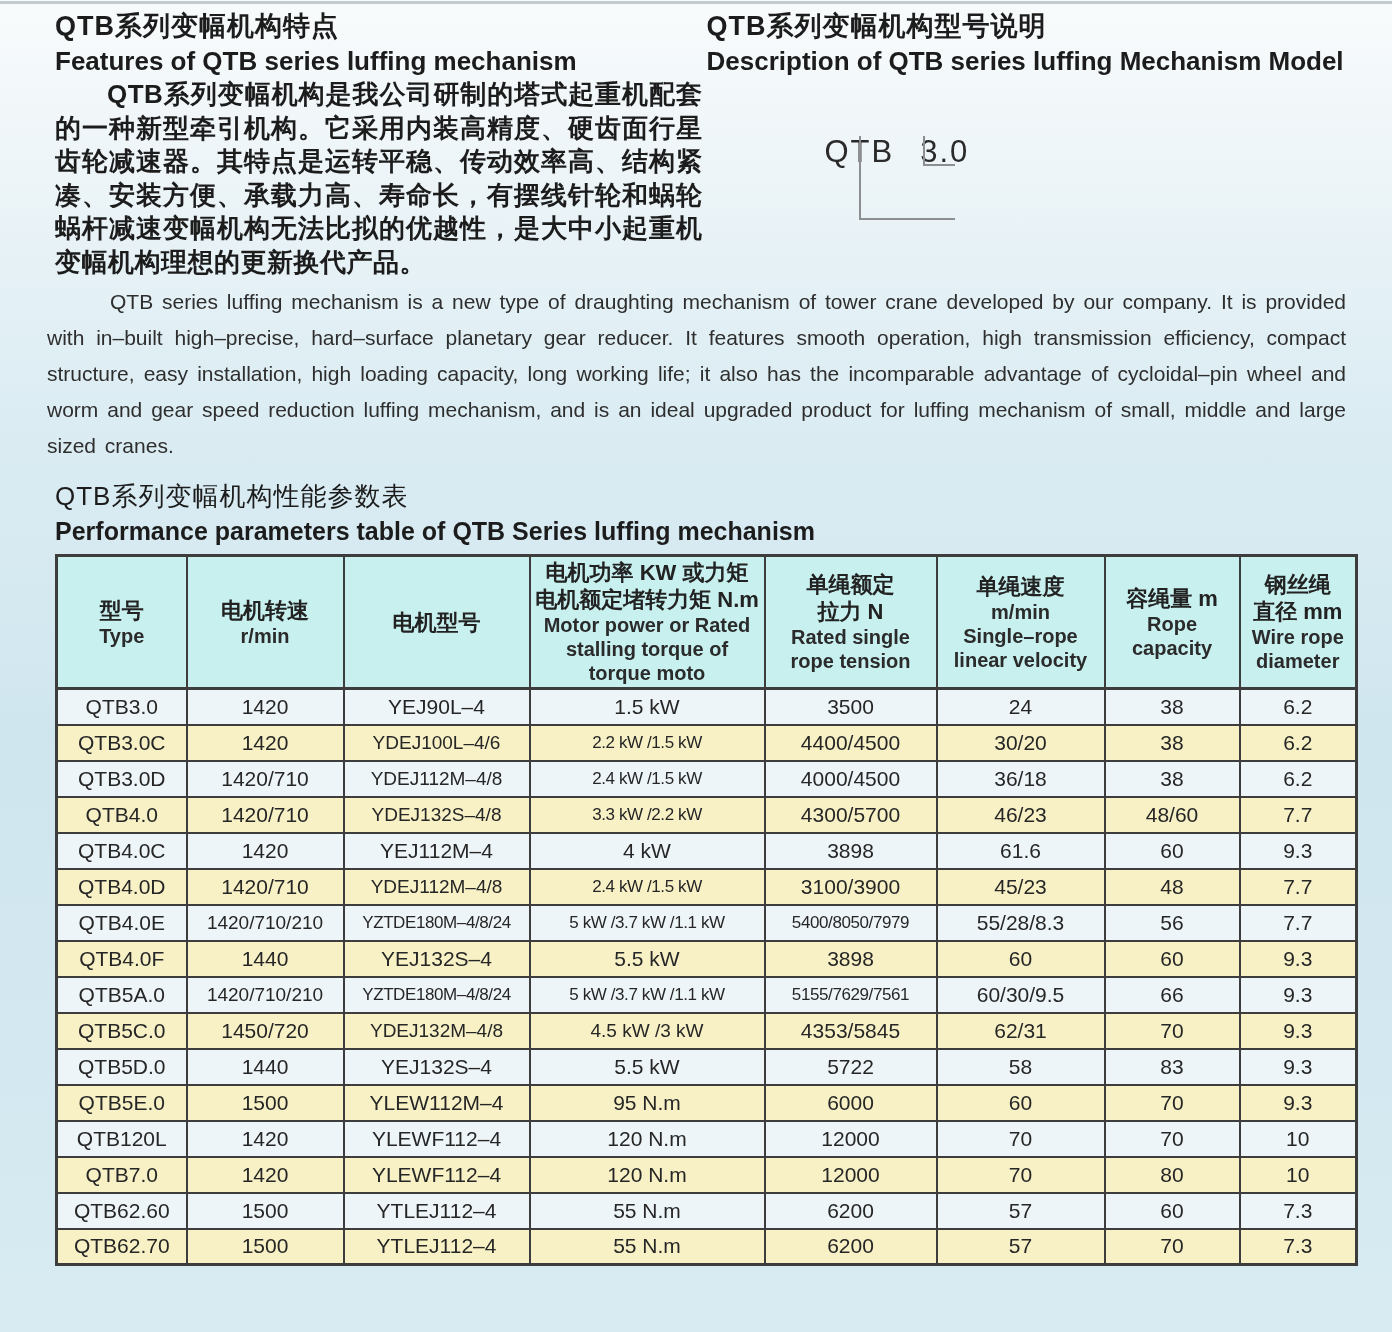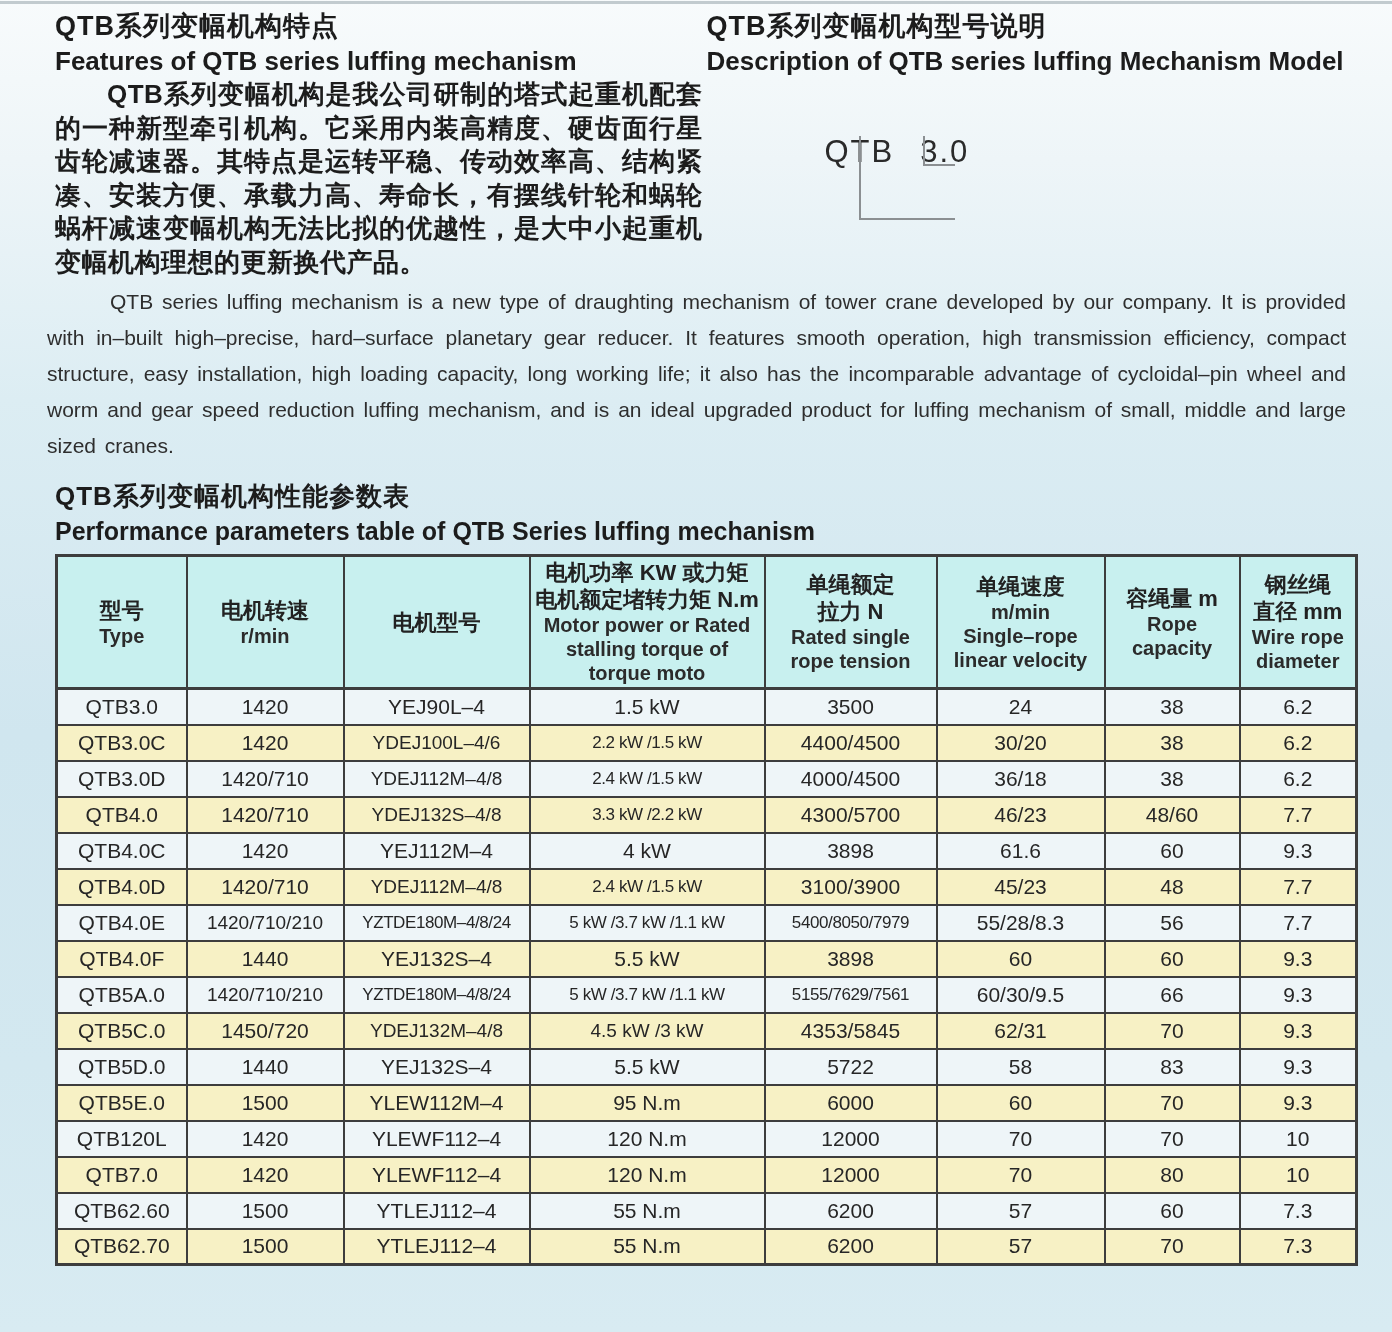--- a/index.html
+++ b/index.html
@@ -35,21 +35,21 @@
   .h-trolley{left:152px;top:210px;width:96px;height:2px;}
   .dlabels{position:absolute;left:255px;top:138px;}
   .dlabel-zh{font-family:"Liberation Serif", serif;font-style:italic;font-size:23px;color:#4a4e52;line-height:26px;}
   .dlabel-en{font-family:"Liberation Mono", monospace;font-size:19px;color:#555a5e;line-height:24px;margin-bottom:6px;}
 
   
   .intro-en{margin:12px 46px 0 47px;font-size:21px;line-height:36px;text-align:justify;text-indent:3em;color:#2e2e2e;word-spacing:3px;}
 
   
   .table-title{padding-left:55px;margin-top:16px;}
-  .table-title-zh{font-size:26px;font-weight:bold;line-height:32px;letter-spacing:1px;}
+  .table-title-zh{font-size:26px;font-weight:normal;line-height:32px;letter-spacing:1px;}
   .table-title-en{font-size:25px;font-weight:bold;line-height:30px;margin-top:4px;}
 
   
   table{margin:8px 0 0 55px;border-collapse:collapse;table-layout:fixed;width:1302px;border:3px solid var(--border);}
   th,td{border:2px solid var(--border);text-align:center;vertical-align:middle;overflow:hidden;}
   thead th{background:var(--header-bg);height:131px;border-bottom:3px solid var(--border);padding:2px;}
   thead th .zh-line{font-size:22px;font-weight:bold;line-height:27px;color:#222;}
   thead th .en-line{font-size:20px;font-weight:600;line-height:24px;color:#2b2b2b;}
   tbody td{height:36px;font-size:21px;color:#262626;padding:0 2px;}
   tbody tr:nth-child(odd) td{background:var(--row-light);}

